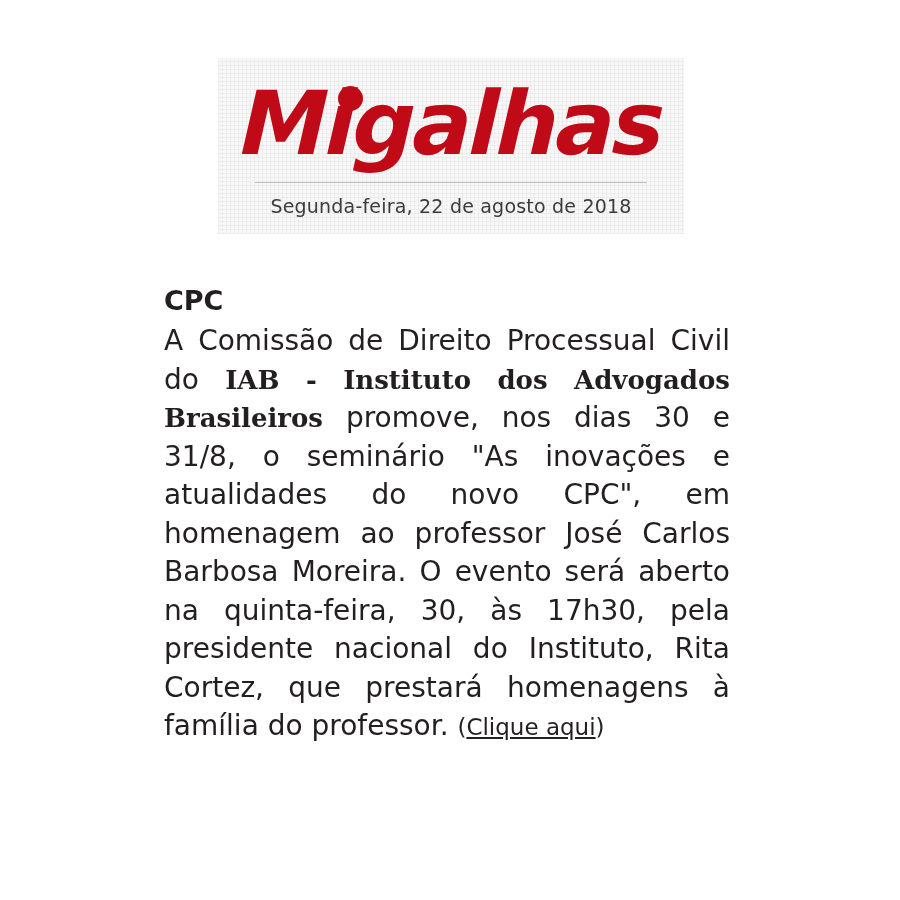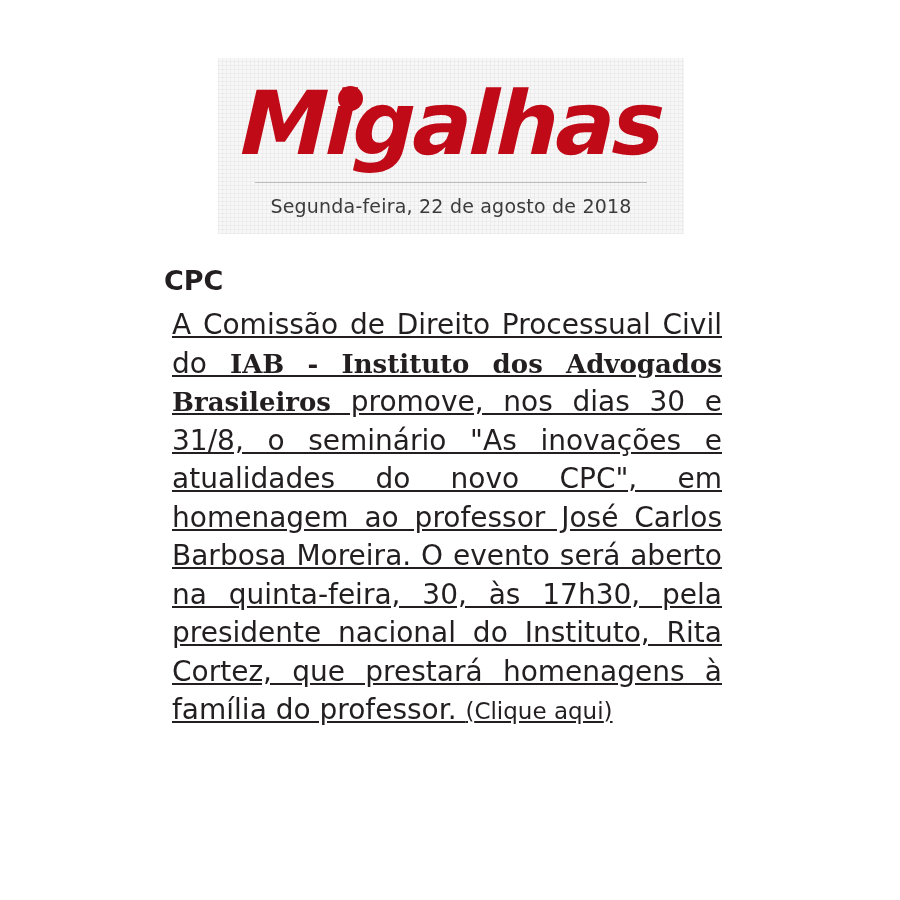--- a/index.html
+++ b/index.html
@@ -77,39 +77,38 @@
     font-size: 19px;
     color: #3b3b3b;
     margin-top: 12px;
     letter-spacing: 0.2px;
   }
 
   
   .article {
     position: absolute;
     left: 164px;
-    top: 264px;
+    top: 284px;
     width: 566px;
   }
   .article-title {
     font-family: "DejaVu Sans", sans-serif;
     font-weight: bold;
     font-size: 27px;
     line-height: 34px;
     color: #231f20;
     margin: 0 0 4px 0;
   }
   .article-body {
     font-family: "DejaVu Sans", sans-serif;
     font-size: 28px;
     line-height: 38.5px;
     color: #231f20;
     text-align: justify;
-    margin: 8px;
-    text-decoration: underline;
+    margin: 0;
   }
   .article-body .serif-bold {
     font-family: "DejaVu Serif", serif;
     font-weight: bold;
     font-size: 26px;
   }
   .link-paren {
     font-size: 23px;
   }
   .article-link {

